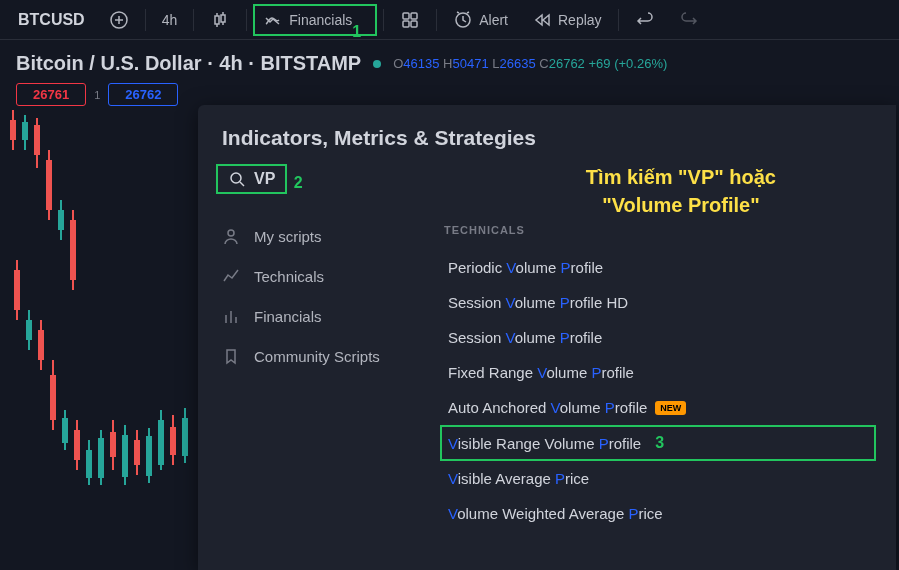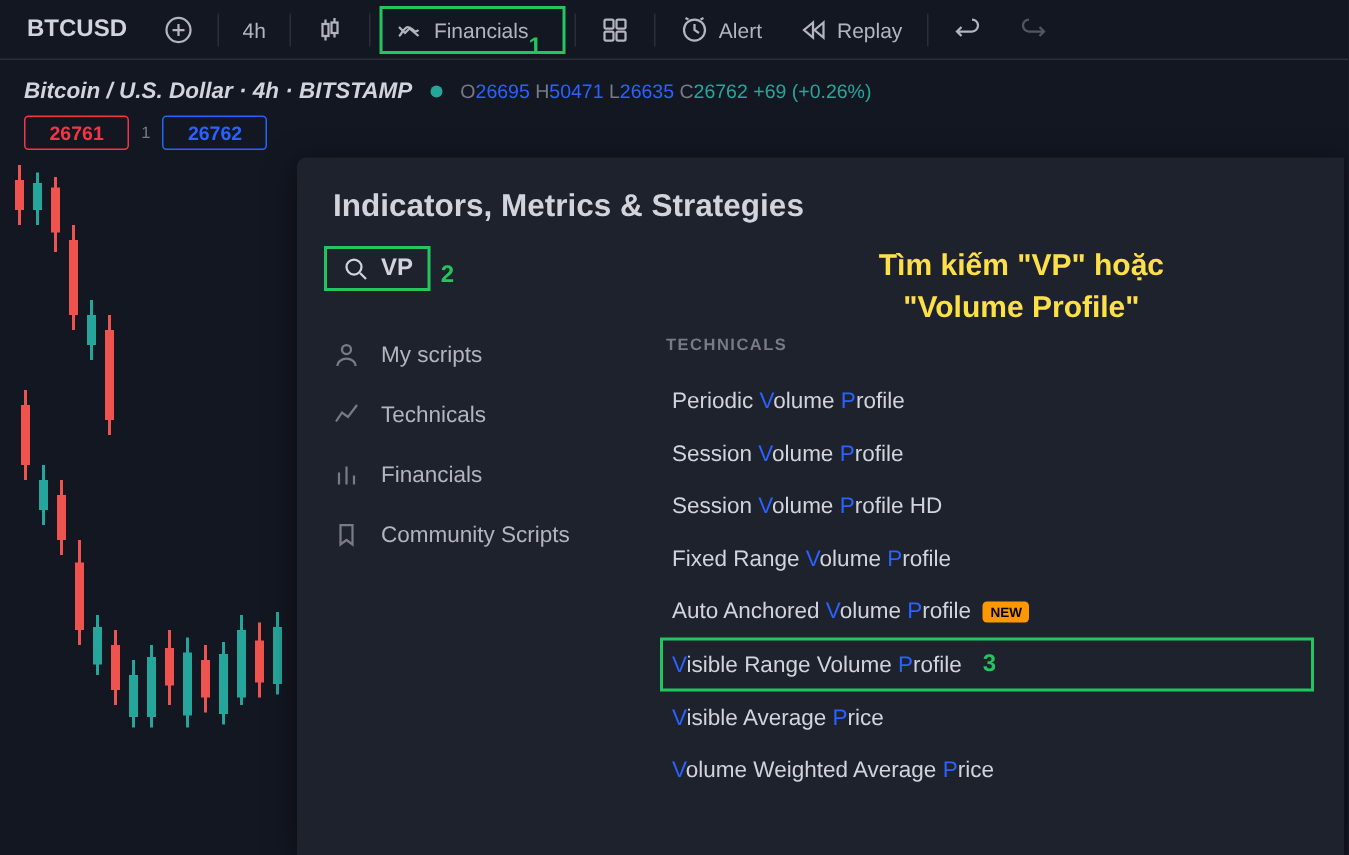--- a/index.html
+++ b/index.html
@@ -57,22 +57,21 @@
     .chart-header {
       padding: 12px 16px 8px 16px;
       display: flex;
       align-items: center;
       gap: 12px;
       font-size: 14px;
     }
     .pair-name {
       color: #d1d4dc;
       font-weight: 600;
-      font-size: 15px;
-      font-style: italic;
+      font-size: 20px;
     }
     .dot {
       width: 8px; height: 8px; background: #26a69a; border-radius: 50%;
     }
     .ohlc { color: #787b86; font-size: 13px; }
     .ohlc .o { color: #2962ff; }
     .ohlc .h { color: #2962ff; }
     .ohlc .l { color: #2962ff; }
     .ohlc .c { color: #26a69a; }
     .ohlc .chg { color: #26a69a; }
@@ -296,21 +295,21 @@
     <svg class="icon-toolbar">
         <path d="M14 8l3 3-3 3M17 11H7a4 4 0 010-8"></path>
       </svg>
   </div>
 </div>
 
 <div class="chart-header">
   <span class="pair-name">Bitcoin / U.S. Dollar · 4h · BITSTAMP</span>
   <span class="dot"></span>
   <span class="ohlc">
-    <span>O</span><span class="o">26695</span>
+    <span>O</span><span class="o">46135</span>
     <span>H</span><span class="h">50471</span>
     <span>L</span><span class="l">26635</span>
     <span>C</span><span class="c">26762</span>
     <span class="chg">+69</span>
     <span class="chg">(+0.26%)</span>
   </span>
 </div>
 
 <div class="price-tags">
   <span class="price-tag red">26761</span>
@@ -453,24 +452,24 @@
       </div>
     </div>
 
     <div class="results">
       <div class="section-label">TECHNICALS</div>
       <div id="results-container">
           <div class="result-item">
             <span>Periodic <span class="hl">V</span>olume <span class="hl">P</span>rofile</span>
           </div>
           <div class="result-item">
+            <span>Session <span class="hl">V</span>olume <span class="hl">P</span>rofile HD</span>
+          </div>
+          <div class="result-item">
             <span>Session <span class="hl">V</span>olume <span class="hl">P</span>rofile</span>
-          </div>
-          <div class="result-item">
-            <span>Session <span class="hl">V</span>olume <span class="hl">P</span>rofile HD</span>
           </div>
           <div class="result-item">
             <span>Fixed Range <span class="hl">V</span>olume <span class="hl">P</span>rofile</span>
           </div>
           <div class="result-item">
             <span>Auto Anchored <span class="hl">V</span>olume <span class="hl">P</span>rofile</span>
             <span class="badge-new">NEW</span>
           </div>
           <div class="result-item result-highlighted">
             <span><span class="hl">V</span>isible Range Volume <span class="hl">P</span>rofile</span>

